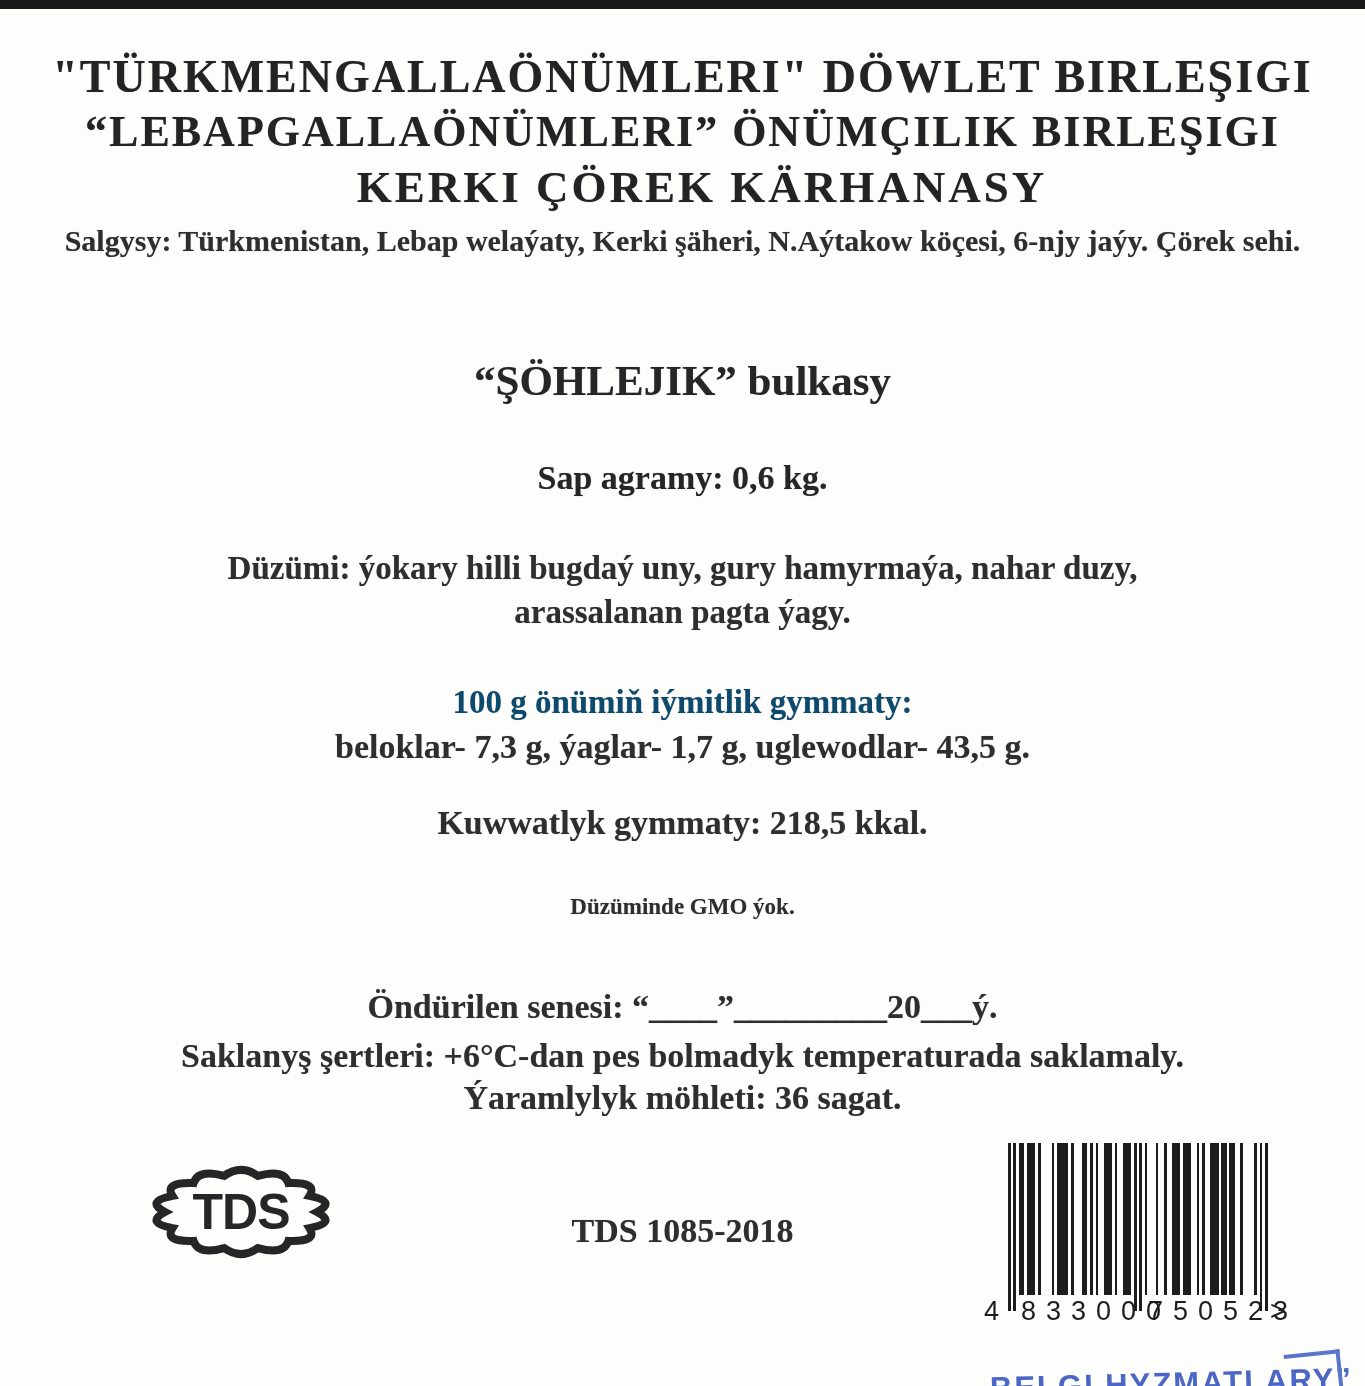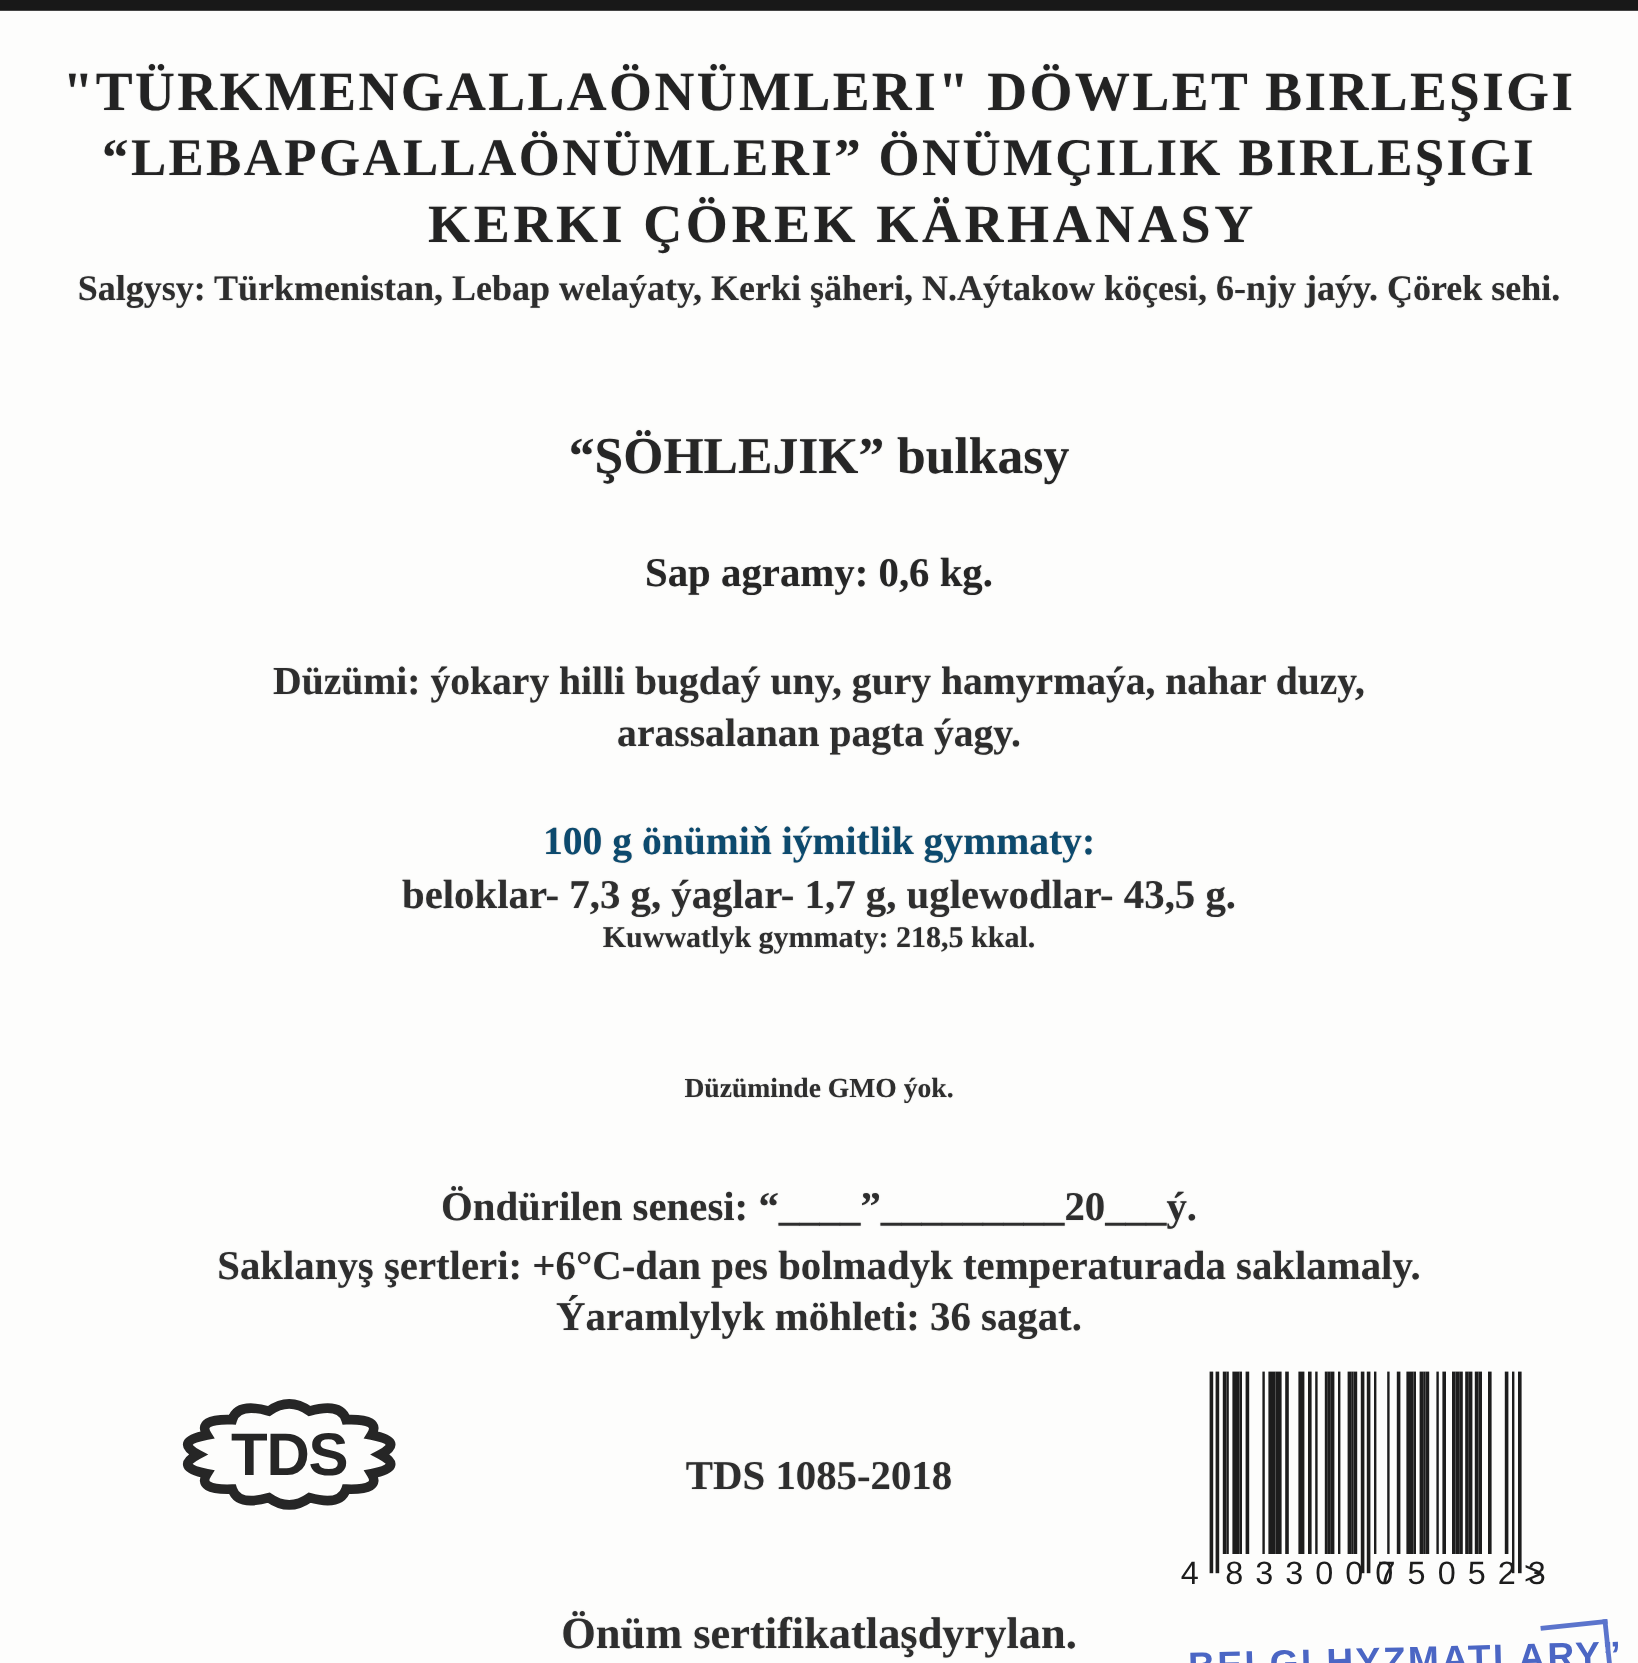--- a/index.html
+++ b/index.html
@@ -27,21 +27,21 @@
   .h1{top:50px;font-size:46px;font-weight:bold;letter-spacing:2px;color:#232323;}
   .h2{top:106px;font-size:44px;font-weight:bold;letter-spacing:2px;color:#232323;}
   .h3{top:161px;font-size:45px;font-weight:bold;letter-spacing:3px;color:#232323;padding-left:39px;}
   .address{top:224px;font-size:30px;}
   .title{top:356px;font-size:43px;font-weight:bold;color:#262626;}
   .weight{top:459px;font-size:34px;font-weight:bold;color:#262626;}
   .ing1{top:550px;font-size:33px;}
   .ing2{top:594px;font-size:33px;}
   .nutr-h{top:684px;font-size:33px;color:#0c4a6e;}
   .nutr-v{top:728px;font-size:34px;}
-  .energy{top:768px;font-size:25px;}
+  .energy{top:804px;font-size:34px;}
   .gmo{top:894px;font-size:23px;text-align:center;}
   .date{top:944px;font-size:34px;margin-top:44px;}
   .cond{top:1037px;font-size:34px;}
   .shelf{top:1079px;font-size:34px;}
   .standard{top:1212px;font-size:34px;}
   .certline{top:1340px;font-size:37px;}
 
   .watermark{
     position:absolute;left:0;right:0;top:640px;
     text-align:center;
@@ -136,18 +136,17 @@
   <div class="barcode">
     <div class="bars"><span class="b g"></span><span></span><span class="b g"></span><span></span><span class="b"></span><span class="b"></span><span></span><span class="b"></span><span class="b"></span><span class="b"></span><span></span><span class="b"></span><span></span><span></span><span></span><span></span><span class="b"></span><span></span><span class="b"></span><span class="b"></span><span class="b"></span><span class="b"></span><span></span><span class="b"></span><span></span><span></span><span></span><span class="b"></span><span class="b"></span><span></span><span class="b"></span><span></span><span class="b"></span><span></span><span></span><span class="b"></span><span class="b"></span><span class="b"></span><span></span><span class="b"></span><span></span><span></span><span class="b"></span><span class="b"></span><span class="b"></span><span></span><span class="b g"></span><span></span><span class="b g"></span><span></span><span class="b"></span><span></span><span></span><span></span><span class="b"></span><span></span><span></span><span class="b"></span><span></span><span></span><span class="b"></span><span class="b"></span><span class="b"></span><span></span><span class="b"></span><span class="b"></span><span class="b"></span><span></span><span></span><span class="b"></span><span></span><span class="b"></span><span></span><span></span><span class="b"></span><span class="b"></span><span class="b"></span><span></span><span class="b"></span><span class="b"></span><span></span><span class="b"></span><span class="b"></span><span></span><span></span><span class="b"></span><span></span><span></span><span></span><span></span><span class="b"></span><span></span><span class="b g"></span><span></span><span class="b g"></span></div>
     <div class="bc-digits">
       <span class="bc-first">4</span>
       <span class="bc-g1">833000</span>
       <span class="bc-g2">750523</span>
       <span class="bc-suffix">&gt;</span>
     </div>
   </div>
 
-  <div class="row certline">Önüm sertifikatlaşdyrylan.</div>
 
   <div class="stamp-text">BELGI HYZMATLARY”</div>
   <div class="stamp-corner"></div>
 
 </div>
 
 </body></html>

